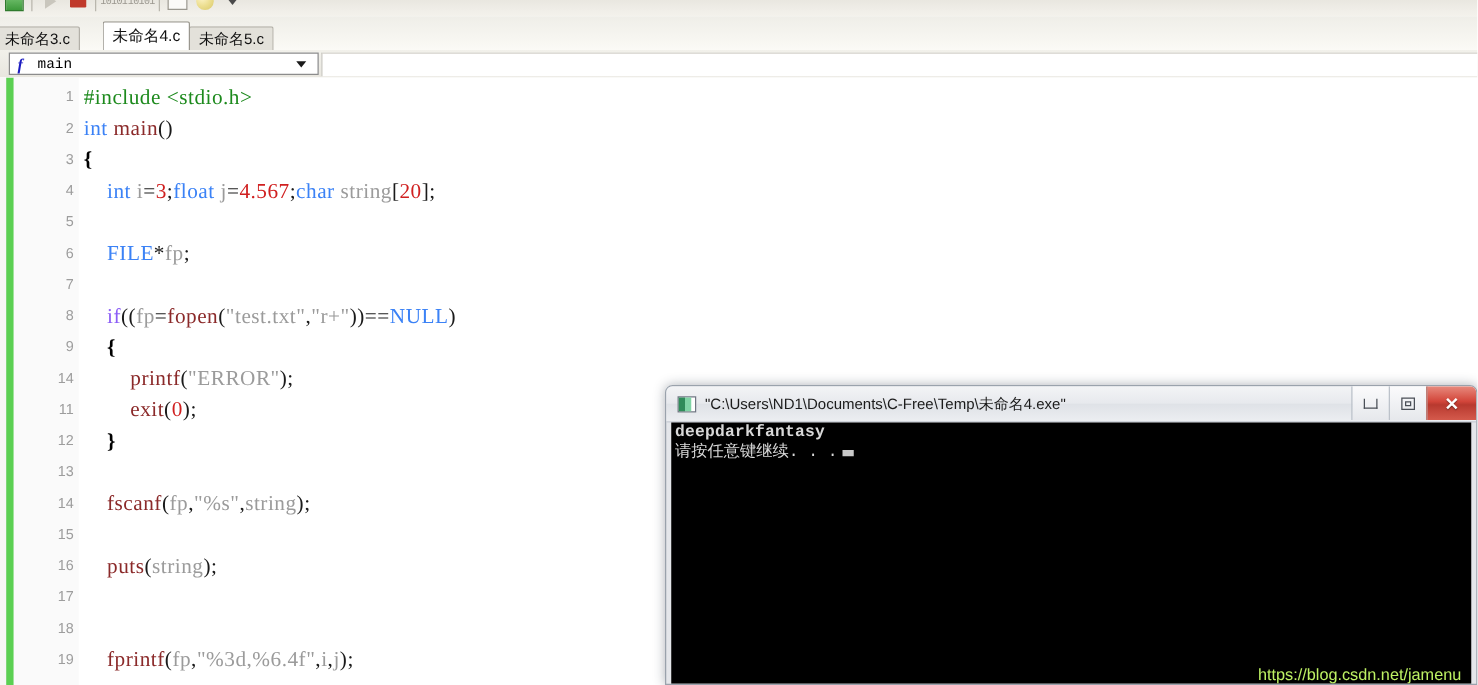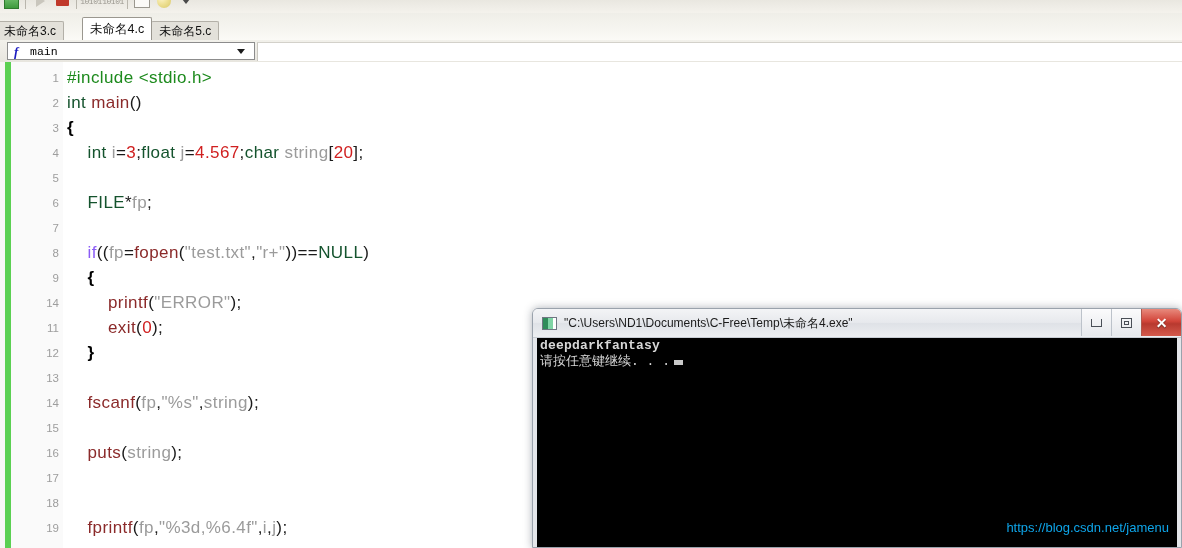--- a/index.html
+++ b/index.html
@@ -236,29 +236,29 @@
     left: 11px;
     width: 48px;
     text-align: right;
     font-family: "Liberation Sans", sans-serif;
     font-size: 11.5px;
     color: #9d9d9d;
   }
   .ln-code {
     position: absolute;
     left: 67px;
-    font-family: Liberation Sans, sans-serif;
+    font-family: Liberation Serif, serif;
     font-size: 17px;
     letter-spacing: 0.4px;
     white-space: pre;
     color: #000000;
   }
   
   .t-pre   { color: #1d8a1d; }
-  .t-kw    { color: #14532d; }
+  .t-kw    { color: #3b82f6; }
   .t-fn    { color: #8b2a2a; }
   .t-ctl   { color: #8b5cf6; }
   .t-num   { color: #d02020; }
   .t-str   { color: #9b9b9b; }
   .t-id    { color: #9b9b9b; }
   .t-op    { color: #1a1a1a; }
   .t-punct { color: #1a1a1a; }
   .t-brace { color: #000000; font-weight: bold; }
 
   
@@ -376,23 +376,23 @@
     display: inline-block;
     width: 9px;
     height: 5px;
     background: #c9c9c9;
     vertical-align: baseline;
     margin-left: 4px;
   }
   .watermark {
     position: absolute;
     right: 8px;
-    bottom: 12px;
+    bottom: 0;
     font-size: 13px;
-    color: #0ea5e9;
+    color: #bef264;
     font-family: "Liberation Sans", sans-serif;
     white-space: nowrap;
   }
 </style>
 </head>
 <body>
 
 <div id="ide">
 
   <div class="toolbar">

